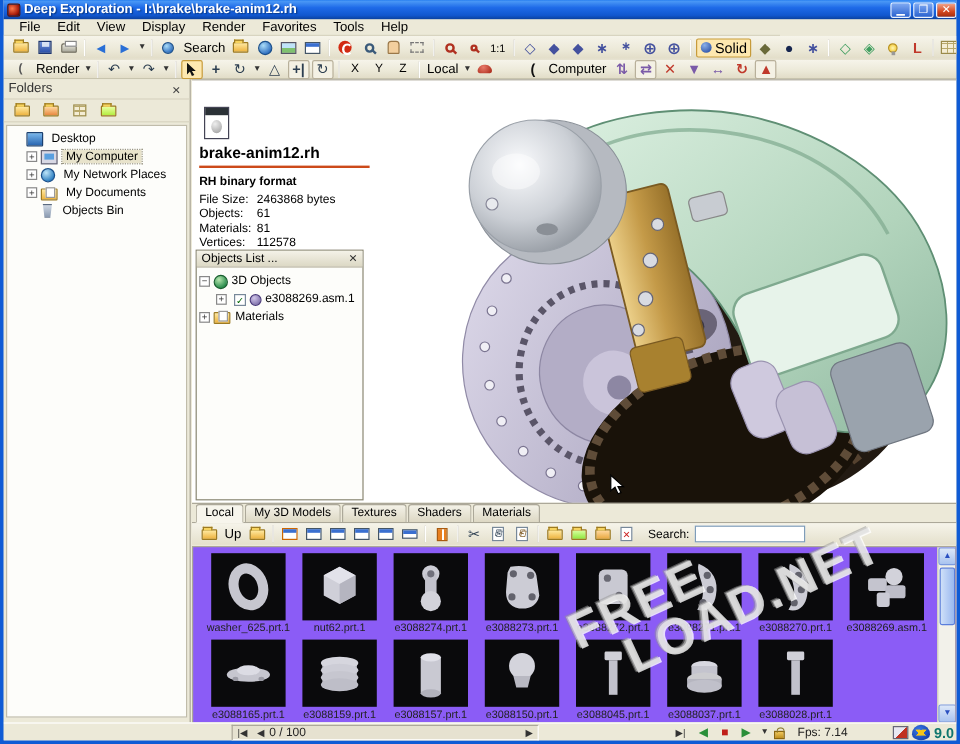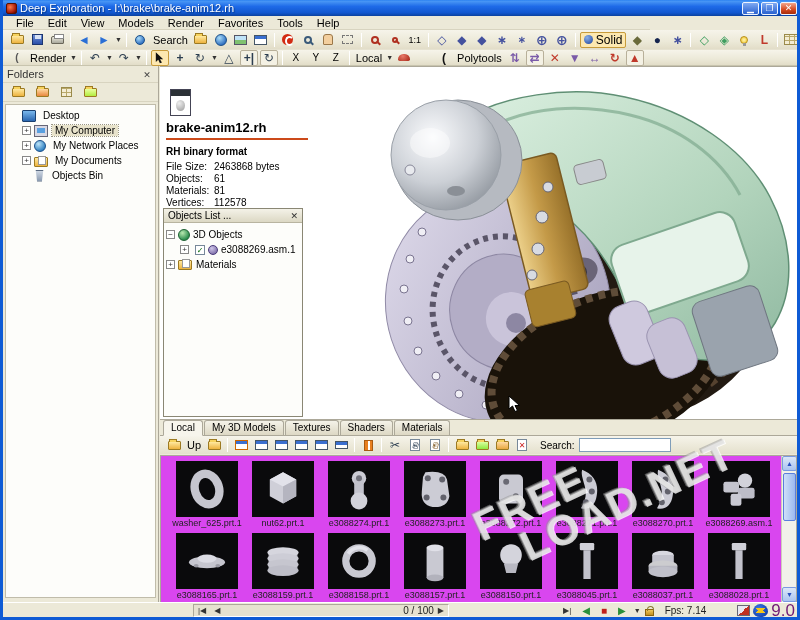--- a/index.html
+++ b/index.html
@@ -6,21 +6,21 @@
   *{box-sizing:border-box;}
   #app{position:relative;width:800px;height:620px;font-family:"Liberation Sans","DejaVu Sans",sans-serif;
        font-size:11px;color:#000;background:#ece9d8;overflow:hidden;
        border-left:3px solid #0f5bd5;border-right:3px solid #0f5bd5;border-bottom:3px solid #0f5bd5;}
   
   .titlebar{position:absolute;left:-3px;top:0;width:800px;height:16px;
     background:linear-gradient(180deg,#2a80f0 0%,#4896f5 8%,#1e6ae8 40%,#1157cf 80%,#0b419e 100%);
     display:flex;align-items:center;padding:0 3px;color:#fff;}
   .app-icon{width:11px;height:11px;margin:0 3px;border-radius:2px;
     background:radial-gradient(circle at 35% 35%,#ff7a4a,#a01606 70%,#3a0a02);border:1px solid #5a1102;}
-  .title-text{font-weight:normal;font-size:11px;text-shadow:1px 1px 1px #073a8c;white-space:nowrap;}
+  .title-text{font-weight:bold;font-size:11px;text-shadow:1px 1px 1px #073a8c;white-space:nowrap;}
   .win-btns{margin-left:auto;display:flex;gap:2px;}
   .win-btn{width:17px;height:13px;border-radius:2px;border:1px solid #eef4ff;color:#fff;font-size:9px;
     line-height:11px;text-align:center;background:linear-gradient(#7fa9f2,#2a62cf);}
   .win-btn.close{background:linear-gradient(#f2a68c,#d5481f 60%,#a52c0c);}
   
   .menubar{position:absolute;left:0;top:16px;width:647px;height:14px;display:flex;align-items:center;
     padding-left:6px;border-bottom:1px solid #d8d4c0;}
   .menu-item{padding:0 7px;font-size:11px;}
   
   .toolbar{position:absolute;left:0;width:794px;display:flex;align-items:center;padding-left:4px;
@@ -116,21 +116,21 @@
   .cbx{width:10px;height:10px;border:1px solid #789;background:#fff;font-size:8px;line-height:9px;text-align:center;color:#060;margin-left:3px;flex:none;}
   
   .browser{position:absolute;left:157px;top:353px;width:637px;height:183px;background:#ece9d8;border-top:1px solid #aca899;}
   .tabs{height:16px;display:flex;align-items:flex-end;padding-left:3px;gap:1px;border-bottom:1px solid #aca899;}
   .tab{font-size:10px;padding:1px 7px 1px 7px;border:1px solid #aca899;border-bottom:none;border-radius:3px 3px 0 0;
     background:linear-gradient(#f4f2e8,#ddd8c4);height:15px;}
   .tab.active{background:#f7f5ec;height:16px;margin-bottom:-1px;border-bottom:1px solid #f7f5ec;font-weight:normal;}
   .btb{height:18px;display:flex;align-items:center;padding-left:4px;background:linear-gradient(#f6f4ea,#e4e0cc);}
   .search-lbl{font-size:10px;margin:0 4px 0 8px;}
   .search-input{width:92px;height:14px;border:1px solid #7f9db9;font-size:10px;padding:0 2px;background:#fff;}
-  .thumb-area{position:absolute;left:0;top:35px;width:637px;height:148px;background:#d946ef;border:1px solid #aca899;overflow:hidden;}
+  .thumb-area{position:absolute;left:0;top:35px;width:637px;height:148px;background:#8b5cf6;border:1px solid #aca899;overflow:hidden;}
   .thumb-grid{position:absolute;left:8px;top:0;width:612px;display:flex;flex-wrap:wrap;}
   .thumb-cell{width:76px;padding-top:5px;text-align:center;}
   .thumb-img{width:62px;height:56px;background:#0a0a0c;margin:0 auto;display:flex;align-items:center;justify-content:center;}
   .thumb-label{font-size:9px;color:#222;margin-top:1px;white-space:nowrap;}
   
   .vscroll{position:absolute;right:0;top:0;width:15px;height:146px;background:#f2f1ea;border-left:1px solid #d0ccba;}
   .sc-btn{position:absolute;left:0;width:15px;height:15px;background:linear-gradient(#dce7f8,#aac4f0);border:1px solid #7a9ae0;
     border-radius:2px;color:#2a4fc0;font-size:7px;text-align:center;line-height:13px;}
   .sc-up{top:0;} .sc-dn{bottom:0;}
   .sc-thumb{position:absolute;left:1px;top:17px;width:13px;height:48px;border:1px solid #5a7edc;border-radius:2px;
@@ -139,30 +139,30 @@
   .watermark{position:absolute;left:468px;top:452px;transform:rotate(-25deg);z-index:40;pointer-events:none;
     font-size:42px;line-height:38px;font-weight:bold;letter-spacing:2px;color:rgba(215,215,215,0.55);
     text-shadow:1px 1px 0 rgba(255,255,255,0.8),-1px -1px 0 rgba(150,150,150,0.5);}
   .watermark .wm2{margin-left:34px;}
   
   .statusbar{position:absolute;left:0;top:602px;width:794px;height:15px;background:#ece9d8;border-top:1px solid #fff;
     display:flex;align-items:center;font-size:10px;}
   .anim-nav{position:absolute;left:190px;top:1px;width:256px;height:13px;display:flex;align-items:center;
     border:1px solid;border-color:#aca899 #fff #fff #aca899;background:#e6e2d0;}
   .sb-btn{font-size:8px;color:#333;padding:0 4px;line-height:12px;}
-  .frame-counter{flex:1;text-align:right;font-size:10px;color:#222;}
+  .frame-counter{flex:1;text-align:left;font-size:10px;color:#222;}
   .play-group{position:absolute;left:556px;top:0;height:15px;display:flex;align-items:center;gap:3px;}
   .fps{margin-left:8px;color:#222;}
   .right-logos{position:absolute;right:2px;top:0;height:15px;display:flex;align-items:center;gap:3px;}
   .mini-applet{width:13px;height:11px;border:1px solid #667;background:linear-gradient(135deg,#e8e8f2 50%,#c03020 50%);}
   .de-logo{width:15px;height:13px;border-radius:50% 50% 50% 50%/60% 60% 40% 40%;
     background:radial-gradient(circle at 40% 35%,#3a7ae8,#0a2f9a);position:relative;}
   .de-logo::before{content:"";position:absolute;left:3px;top:4px;width:9px;height:5px;
     background:linear-gradient(135deg,transparent 35%,#f5c518 35% 65%,transparent 65%),linear-gradient(45deg,transparent 35%,#f5c518 35% 65%,transparent 65%);}
-  .version{color:#701a75;font-size:17px;}
+  .version{color:#0f766e;font-size:12px;font-weight:bold;}
 </style>
 </head>
 <body>
 
 <div id="app">
 
   <svg width="0" height="0" style="position:absolute">
     <defs>
       <symbol id="sym-ring" viewBox="0 0 40 40">
           <ellipse cx="20" cy="20" rx="10" ry="13" fill="none" stroke="#c6c6cf" stroke-width="7" transform="rotate(-18 20 20)"></ellipse>
@@ -249,21 +249,21 @@
       <span class="win-btn">▁</span>
       <span class="win-btn">❐</span>
       <span class="win-btn close">✕</span>
     </span>
   </div>
 
   <div class="menubar">
       <span class="menu-item">File</span>
       <span class="menu-item">Edit</span>
       <span class="menu-item">View</span>
-      <span class="menu-item">Models</span>
+      <span class="menu-item">Display</span>
       <span class="menu-item">Render</span>
       <span class="menu-item">Favorites</span>
       <span class="menu-item">Tools</span>
       <span class="menu-item">Help</span>
     </div>
 
   <div class="toolbar tb1">
     <span class="tbi">
         <i class="mini-folder"></i>
       </span>
@@ -373,21 +373,21 @@
     <span class="tbi sm">Y</span>
     <span class="tbi sm">Z</span>
     <span class="sep"></span>
     <span class="tbtxt">Local</span>
     <span class="caret">▼</span>
     <span class="tbi">
         <i class="mini-hat"></i>
       </span>
     <span style="width:20px"></span>
     <span class="tbi" style="color:#111;font-weight:bold">(</span>
-    <span class="tbtxt">Polytools</span>
+    <span class="tbtxt">Computer</span>
     <span class="tbi g-purple">⇅</span>
     <span class="tbi g-purple framed">⇄</span>
     <span class="tbi g-red">✕</span>
     <span class="tbi g-purple">▼</span>
     <span class="tbi g-purple">↔</span>
     <span class="tbi g-red">↻</span>
     <span class="tbi g-red framed">▲</span>
   </div>
 
   <div class="main">
@@ -716,28 +716,20 @@
     <div class="thumb-img">
       <svg viewBox="0 0 40 40" width="52" height="48">
                   <use href="#sym-bellows"></use>
                 </svg>
     </div>
     <div class="thumb-label">e3088159.prt.1</div>
   </div>
             <div class="thumb-cell">
     <div class="thumb-img">
       <svg viewBox="0 0 40 40" width="52" height="48">
-                  <use href="#sym-ring2"></use>
-                </svg>
-    </div>
-    <div class="thumb-label">e3088158.prt.1</div>
-  </div>
-            <div class="thumb-cell">
-    <div class="thumb-img">
-      <svg viewBox="0 0 40 40" width="52" height="48">
                   <use href="#sym-cyl"></use>
                 </svg>
     </div>
     <div class="thumb-label">e3088157.prt.1</div>
   </div>
             <div class="thumb-cell">
     <div class="thumb-img">
       <svg viewBox="0 0 40 40" width="52" height="48">
                   <use href="#sym-ball"></use>
                 </svg>

